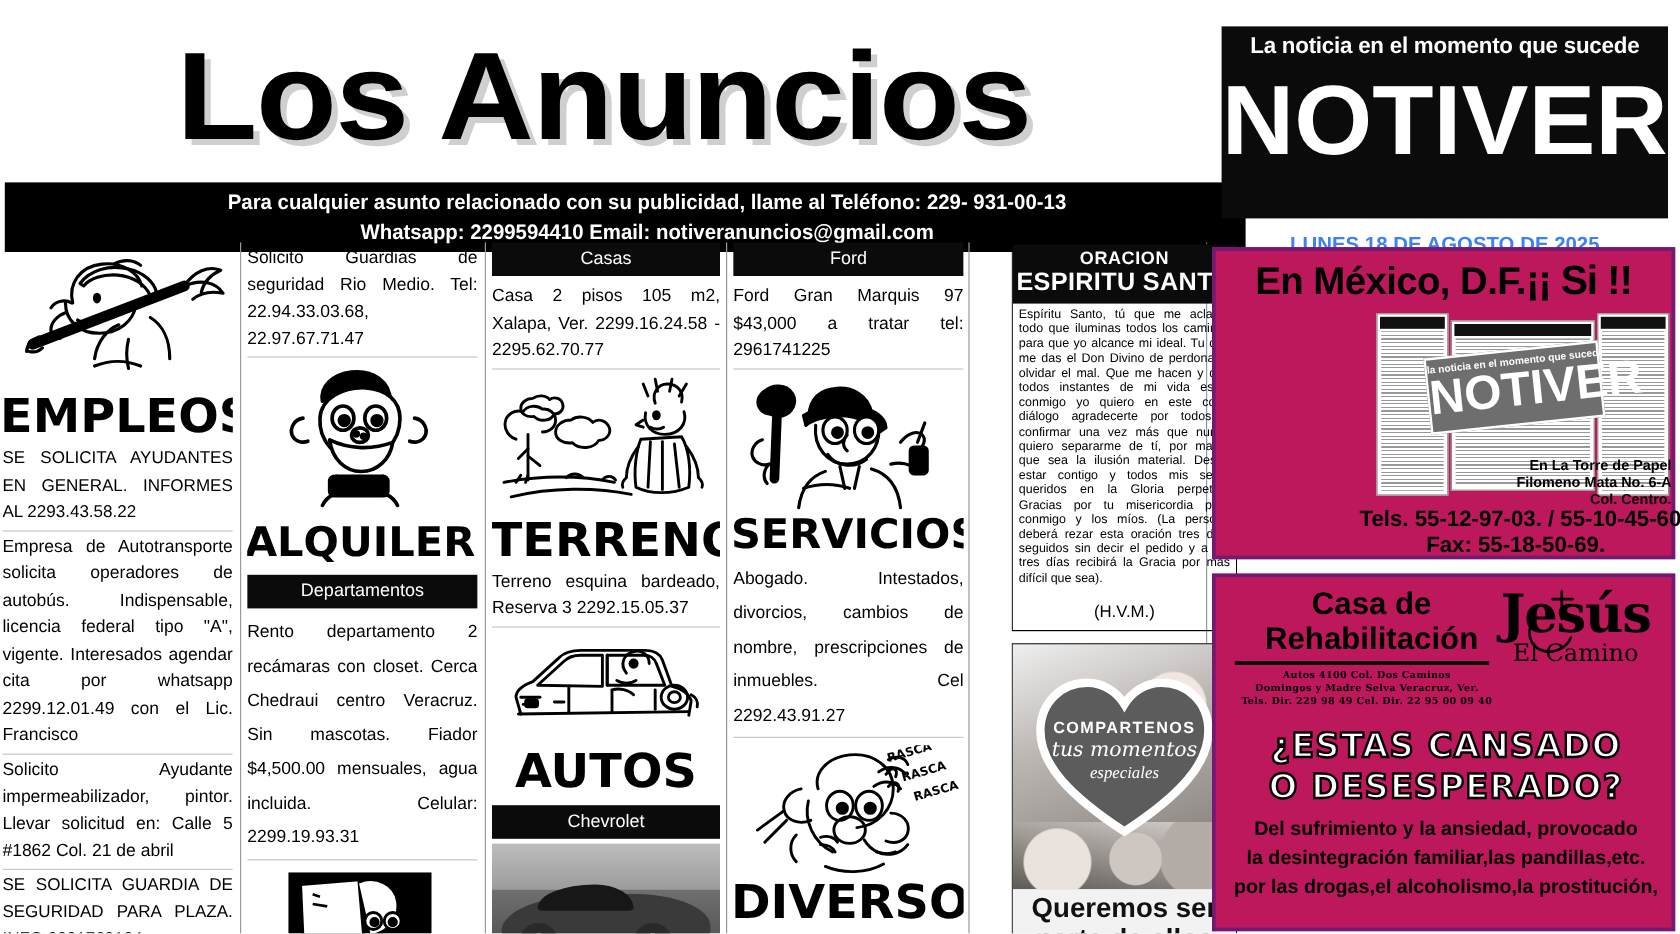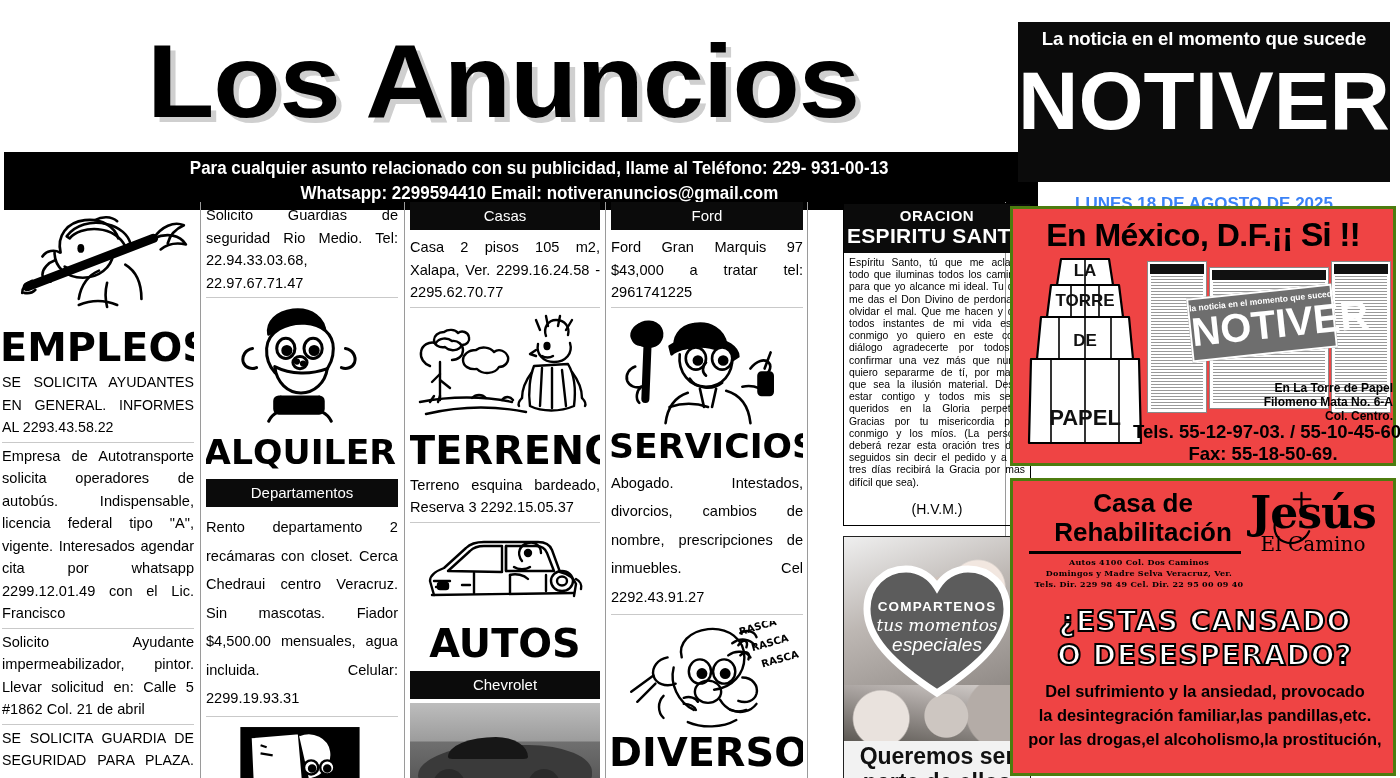--- a/index.html
+++ b/index.html
@@ -98,27 +98,27 @@
   .compart .photo-bot{position:absolute;left:0;top:148px;width:100%;height:56px;
     background:
       radial-gradient(circle at 20% 60%, #e9e2dd 0 18%, rgba(0,0,0,0) 19%),
       radial-gradient(circle at 55% 55%, #cdc6c1 0 20%, rgba(0,0,0,0) 21%),
       radial-gradient(circle at 85% 50%, #b4aca7 0 22%, rgba(0,0,0,0) 23%),
       linear-gradient(10deg,#5d5954 0%,#a9a3a0 60%,#dad5d2 100%);}
   .heart{position:absolute;left:50%;top:22px;transform:translateX(-50%);width:152px;height:140px;}
   .heart-txt{position:absolute;left:0;top:40px;width:100%;text-align:center;color:#fff;}
   .heart-txt .h1{font-weight:bold;font-size:13.5px;letter-spacing:1.2px;line-height:16px;}
   .heart-txt .h2{font-family:"DejaVu Serif",serif;font-style:italic;font-size:17px;line-height:20px;}
-  .heart-txt .h3{font-family:Liberation Sans, sans-serif;font-style:italic;font-size:19px;line-height:19px;}
+  .heart-txt .h3{font-family:Liberation Serif, serif;font-style:italic;font-size:14px;line-height:19px;}
   .compart .whiteband{position:absolute;left:0;top:204px;width:100%;height:56px;background:#f2f2f2;
      display:flex;flex-direction:column;align-items:center;justify-content:center;}
   .compart .whiteband div{font-weight:bold;font-size:23px;line-height:26px;color:#111;white-space:nowrap;}
 
   
-  .dispad{border:3px solid #4d7c0f;box-sizing:border-box;position:relative;background:#ef4444;}
+  .dispad{border:3px solid #701a75;box-sizing:border-box;position:relative;background:#be185d;}
   .ad-mexico{position:absolute;left:1010px;top:206px;width:386px;height:260px;}
   .ad-rehab{position:absolute;left:1010px;top:478px;width:386px;height:298px;}
 
   .mx-title{position:absolute;left:0;top:6px;width:100%;text-align:center;white-space:nowrap;}
   .mx-title .t1{font-weight:bold;font-size:32px;letter-spacing:-0.5px;}
   .mx-title .t2{font-weight:bold;font-size:34px;letter-spacing:-1px;}
 
   .torre{position:absolute;left:14px;top:46px;width:116px;height:190px;}
   .torre .tw{position:absolute;width:100%;text-align:center;font-weight:bold;font-size:17px;color:#111;}
 
@@ -455,43 +455,20 @@
 
       </div>
     </div>
   </div>
 
   <div class="dispad ad-mexico">
     <div class="mx-title">
       <span class="t1">En México, D.F.</span><span class="t2">¡¡ Si !!</span>
     </div>
 
-    <div class="torre">
-      <svg viewBox="0 0 116 190" style="position:absolute;left:0;top:0;width:100%;height:100%">
-        <g fill="#fff" stroke="#000" stroke-width="2.2" stroke-linejoin="round">
-          <path d="M34 4 H82 L86 30 H30 Z"></path>
-          <path d="M24 30 H92 L96 62 H20 Z"></path>
-          <path d="M14 62 H102 L106 104 H10 Z"></path>
-          <path d="M4 104 H112 L114 188 H2 Z"></path>
-        </g>
-        <g stroke="#000" stroke-width="1.6" fill="none">
-          <path d="M58 4 V188"></path>
-          <path d="M44 30 V62"></path>
-            <path d="M72 30 V62"></path>
-          <path d="M32 62 V104"></path>
-            <path d="M84 62 V104"></path>
-          <path d="M24 104 V188"></path>
-            <path d="M92 104 V188"></path>
-        </g>
-      </svg>
-      <div class="tw" style="top:6px">LA</div>
-      <div class="tw" style="top:36px">TORRE</div>
-      <div class="tw" style="top:76px">DE</div>
-      <div class="tw" style="top:150px;font-size:22px">PAPEL</div>
-    </div>
 
     <div class="newsclip" style="left:134px;top:52px;width:58px;height:150px;">
       <div class="clip-head"></div>
       <div class="clip-lines"></div>
     </div>
     <div class="newsclip" style="left:318px;top:52px;width:58px;height:150px;">
       <div class="clip-head"></div>
       <div class="clip-lines"></div>
     </div>
     <div class="newsclip" style="left:196px;top:58px;width:118px;height:140px;">

